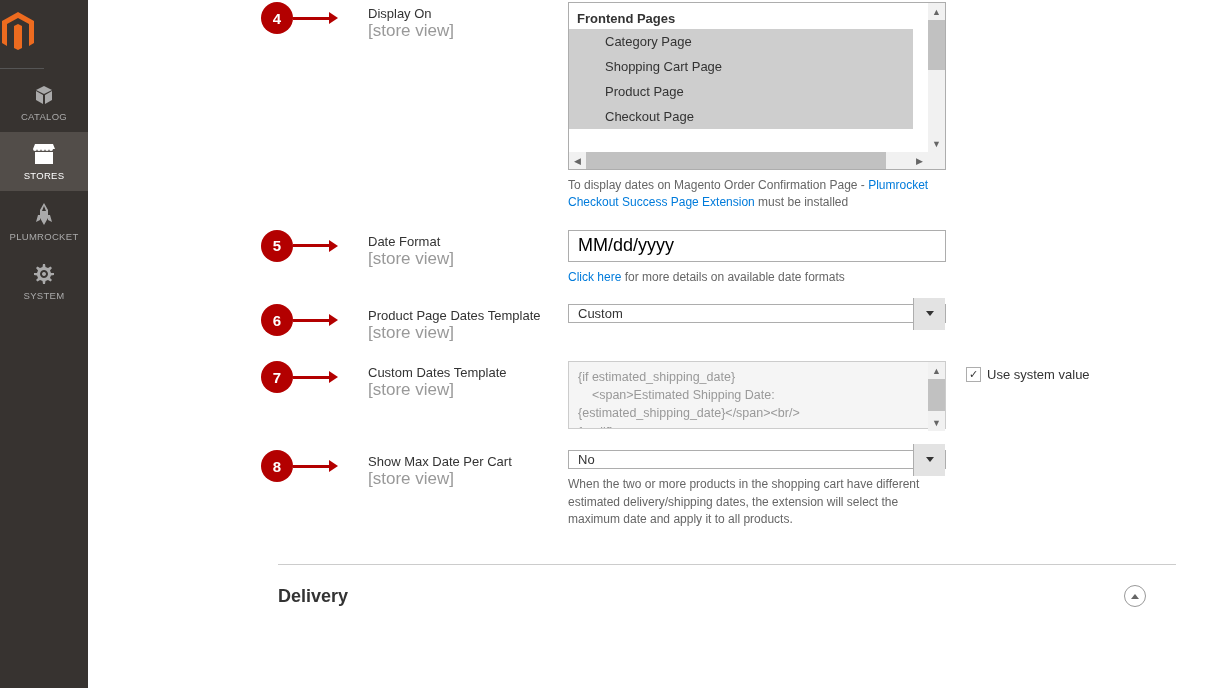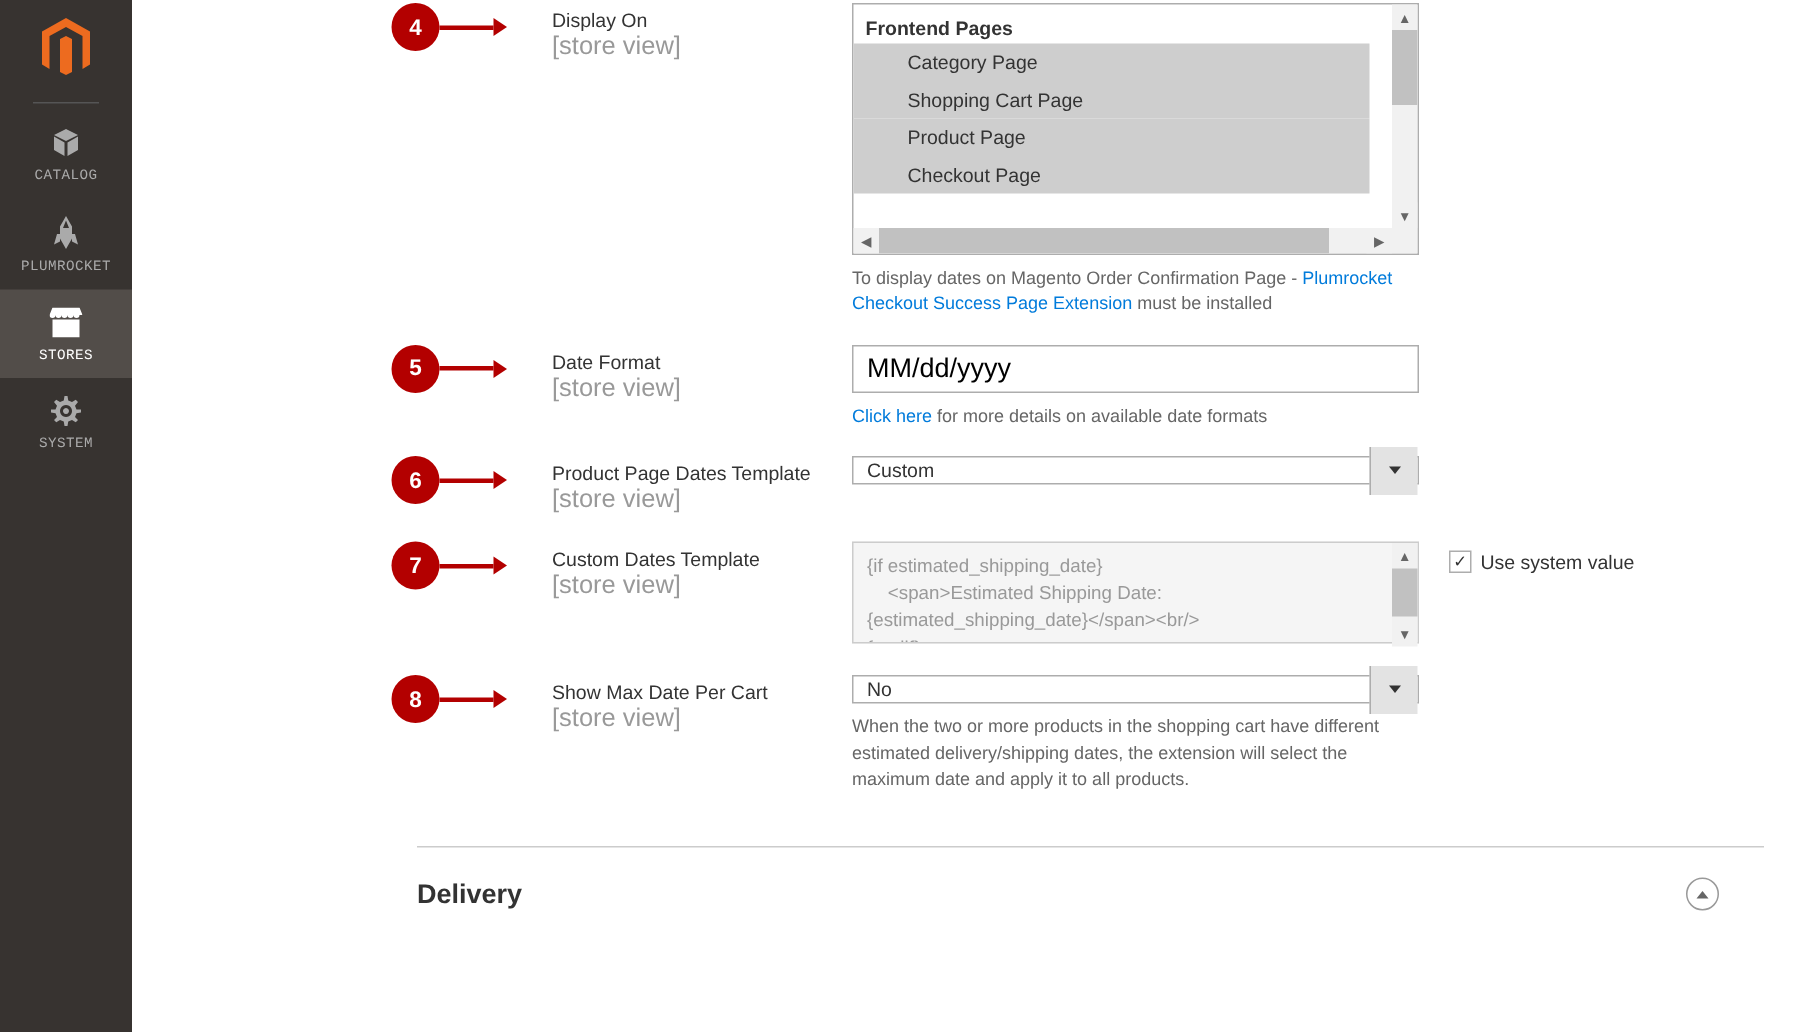--- a/index.html
+++ b/index.html
@@ -1,19 +1,19 @@
 <!DOCTYPE html>
 <html><head>
 <meta charset="utf-8">
 <style>
 * { box-sizing: border-box; margin: 0; padding: 0; }
 body { font-family: 'Helvetica Neue', Helvetica, Arial, sans-serif; font-size: 13px; color: #333; background: #fff; width: 1206px; height: 688px; overflow: hidden; }
 
 
-.sidebar { position: fixed; left: 0; top: 0; width: 88px; height: 100%; background: #373330; display: flex; flex-direction: column; align-items: center; padding-top: 12px; font-family: Liberation Mono, monospace; }
+.sidebar { position: fixed; left: 0; top: 0; width: 88px; height: 100%; background: #373330; display: flex; flex-direction: column; align-items: flex-start; padding-top: 12px; }
 .sidebar-logo { width: 36px; height: 40px; margin-bottom: 8px; display: flex; align-items: center; justify-content: center; }
 .sidebar-divider { width: 44px; height: 1px; background: #555; margin: 8px 0 4px; }
 .sidebar-item { width: 88px; padding: 12px 0 10px; display: flex; flex-direction: column; align-items: center; color: #aaa; font-size: 9.5px; letter-spacing: 0.3px; cursor: pointer; }
 .sidebar-item.active { background: #524d49; color: #fff; }
 .sidebar-item .icon { margin-bottom: 6px; display: flex; align-items: center; justify-content: center; }
 .sidebar-item .label { text-transform: uppercase; text-align: center; }
 
 
 .main { margin-left: 88px; padding: 0 30px 30px 0; height: 688px; overflow-y: auto; }
 .form-row { display: flex; margin-bottom: 18px; align-items: flex-start; }
@@ -86,36 +86,36 @@
 
   <div class="sidebar-item">
     <span class="icon">
       <svg width="20" height="20" viewBox="0 0 20 20">
           <path fill="#aaa" d="M10 1 L18 5 L10 9 L2 5 Z M2 6 L9 10 L9 19 L2 15 Z M18 6 L18 15 L11 19 L11 10 Z"></path>
         </svg>
     </span>
     <span class="label">CATALOG</span>
   </div>
 
+  <div class="sidebar-item active">
+    <span class="icon">
+      <svg width="22" height="20" viewBox="0 0 22 20">
+          <path fill="#fff" d="M2 0 L20 0 L22 5 L0 5 Z M0 5 a2 2 0 0 0 4 0 a2 2 0 0 0 4 0 a2 2 0 0 0 4 0 a2 2 0 0 0 4 0 a2 2 0 0 0 4 0 M2 8 L20 8 L20 20 L2 20 Z M5 11 L9 11 L9 20 L5 20 Z M12 11 L17 11 L17 16 L12 16 Z"></path>
+        </svg>
+    </span>
+    <span class="label">STORES</span>
+  </div>
+
   <div class="sidebar-item">
     <span class="icon">
       <svg width="20" height="22" viewBox="0 0 20 22">
           <path fill="#aaa" d="M10 0 L14 7 L14 15 L10 22 L6 15 L6 7 Z M10 3 L8 8 L12 8 Z M4 12 L6 12 L6 17 L2 19 Z M16 12 L14 12 L14 17 L18 19 Z"></path>
         </svg>
     </span>
     <span class="label">PLUMROCKET</span>
-  </div>
-
-  <div class="sidebar-item active">
-    <span class="icon">
-      <svg width="22" height="20" viewBox="0 0 22 20">
-          <path fill="#fff" d="M2 0 L20 0 L22 5 L0 5 Z M0 5 a2 2 0 0 0 4 0 a2 2 0 0 0 4 0 a2 2 0 0 0 4 0 a2 2 0 0 0 4 0 a2 2 0 0 0 4 0 M2 8 L20 8 L20 20 L2 20 Z M5 11 L9 11 L9 20 L5 20 Z M12 11 L17 11 L17 16 L12 16 Z"></path>
-        </svg>
-    </span>
-    <span class="label">STORES</span>
   </div>
 
   <div class="sidebar-item">
     <span class="icon">
       <svg width="20" height="20" viewBox="0 0 20 20">
           <path fill="#aaa" d="M10 6 a4 4 0 1 0 0.01 0 Z M10 8 a2 2 0 1 1 -0.01 0 Z M9 0 L11 0 L11.5 3 L14 4 L16.5 2.5 L18 4 L16 6.5 L17 9 L20 9 L20 11 L17 11.5 L16 14 L18 16 L16.5 17.5 L14 16 L11.5 17 L11 20 L9 20 L8.5 17 L6 16 L3.5 17.5 L2 16 L4 14 L3 11.5 L0 11 L0 9 L3 9 L4 6.5 L2 4 L3.5 2.5 L6 4 L8.5 3 Z"></path>
         </svg>
     </span>
     <span class="label">SYSTEM</span>
   </div>

